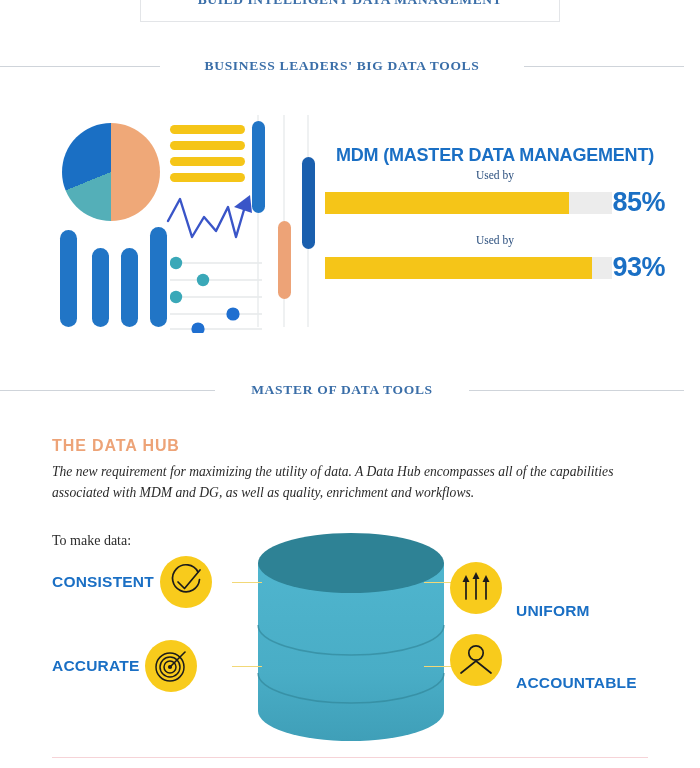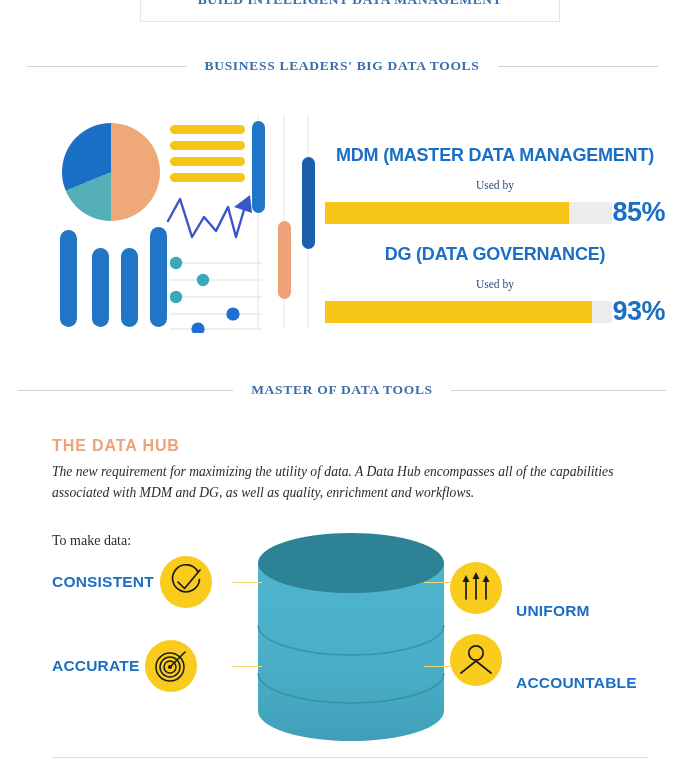--- a/index.html
+++ b/index.html
@@ -40,21 +40,21 @@
     white-space: nowrap;
   }
 
   
   .section-head {
     position: absolute;
     left: 0;
     width: 684px;
     display: flex;
     align-items: center;
-    justify-content: center;
+    justify-content: space-between;
     gap: 18px;
   }
   .section-head .rule {
     height: 1px;
     background: #cfd4da;
     flex: 0 0 auto;
   }
   .section-head .rule.left  { width: 160px; }
   .section-head .rule.right { width: 160px; }
   .section-head .sh-text {
@@ -107,21 +107,21 @@
   .candles { position: absolute; left: 208px; top: 0px; }
 
   
   .usage { position: absolute; left: 325px; top: 145px; width: 340px; }
   .usage-title {
     font-size: 18px; font-weight: bold; color: #1a6fc4;
     text-align: center; letter-spacing: -0.2px; white-space: nowrap;
   }
   .usage-sub {
     font-family: "Liberation Serif", serif;
-    font-size: 11.5px; color: #2b4f7e; text-align: center; margin-top: 13px;
+    font-size: 11.5px; color: #2b4f7e; text-align: center; margin-top: 3px;
   }
   .usage-row { display: flex; align-items: center; margin-top: 6px; }
   .track {
     position: relative; height: 22px; background: #ececec; flex: 1 1 auto;
   }
   .fill { position: absolute; left: 0; top: 0; bottom: 0; background: #f5c518; }
   .pct {
     font-size: 27px; font-weight: bold; color: #1a6fc4;
     letter-spacing: -0.5px; white-space: nowrap;
   }
@@ -240,21 +240,20 @@
     <div class="usage-sub">Used by</div>
     <div class="usage-row">
       <div class="track">
         <div class="fill" id="fill-mdm" style="width: 85%;"></div>
       </div>
       <div class="pct">85%</div>
     </div>
   </div>
 
   <div class="usage-block-2">
-    <div class="usage-title">DG (DATA GOVERNANCE)</div>
     <div class="usage-sub">Used by</div>
     <div class="usage-row">
       <div class="track">
         <div class="fill" id="fill-dg" style="width: 93%;"></div>
       </div>
       <div class="pct">93%</div>
     </div>
   </div>
 </div>
 

